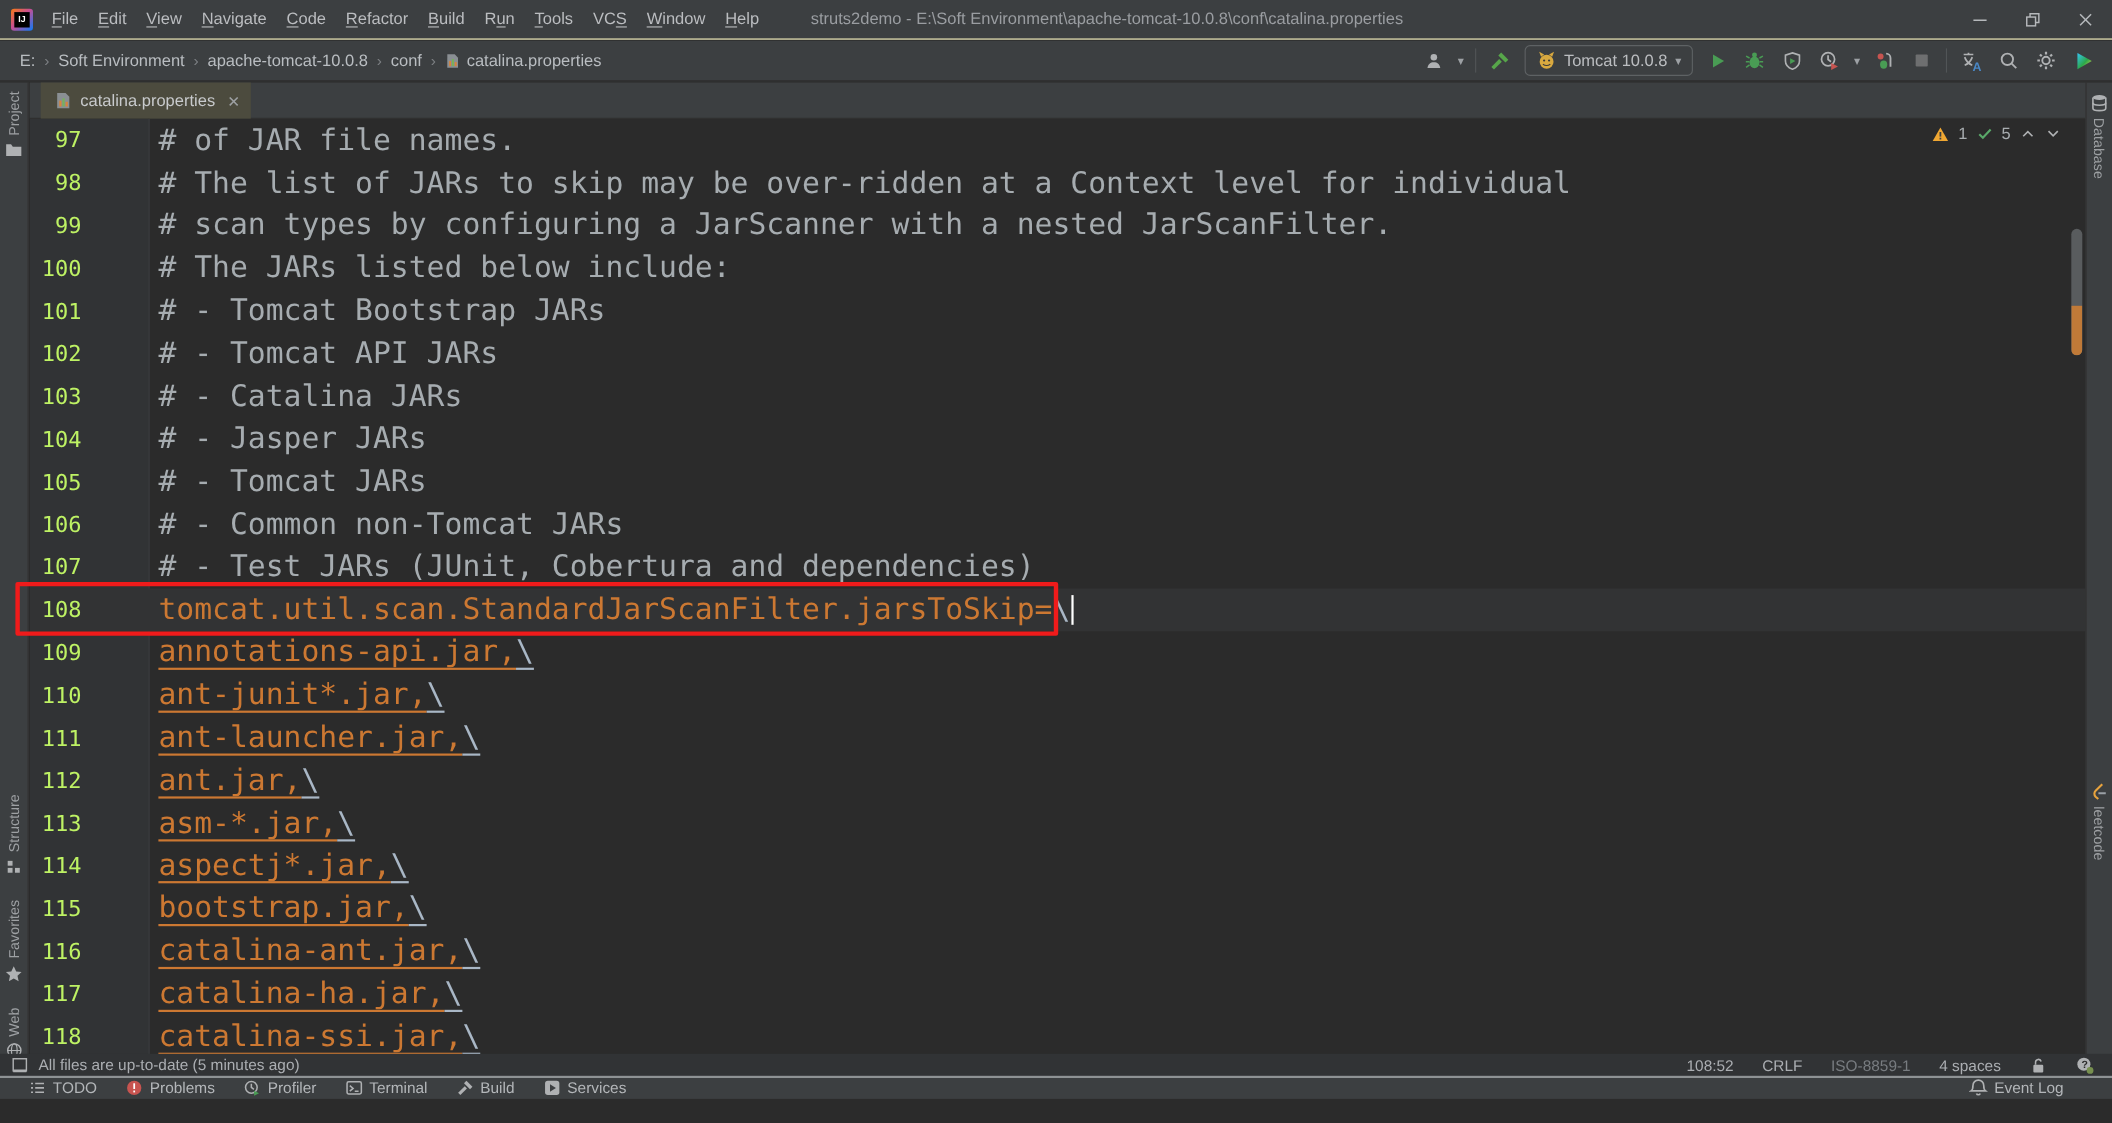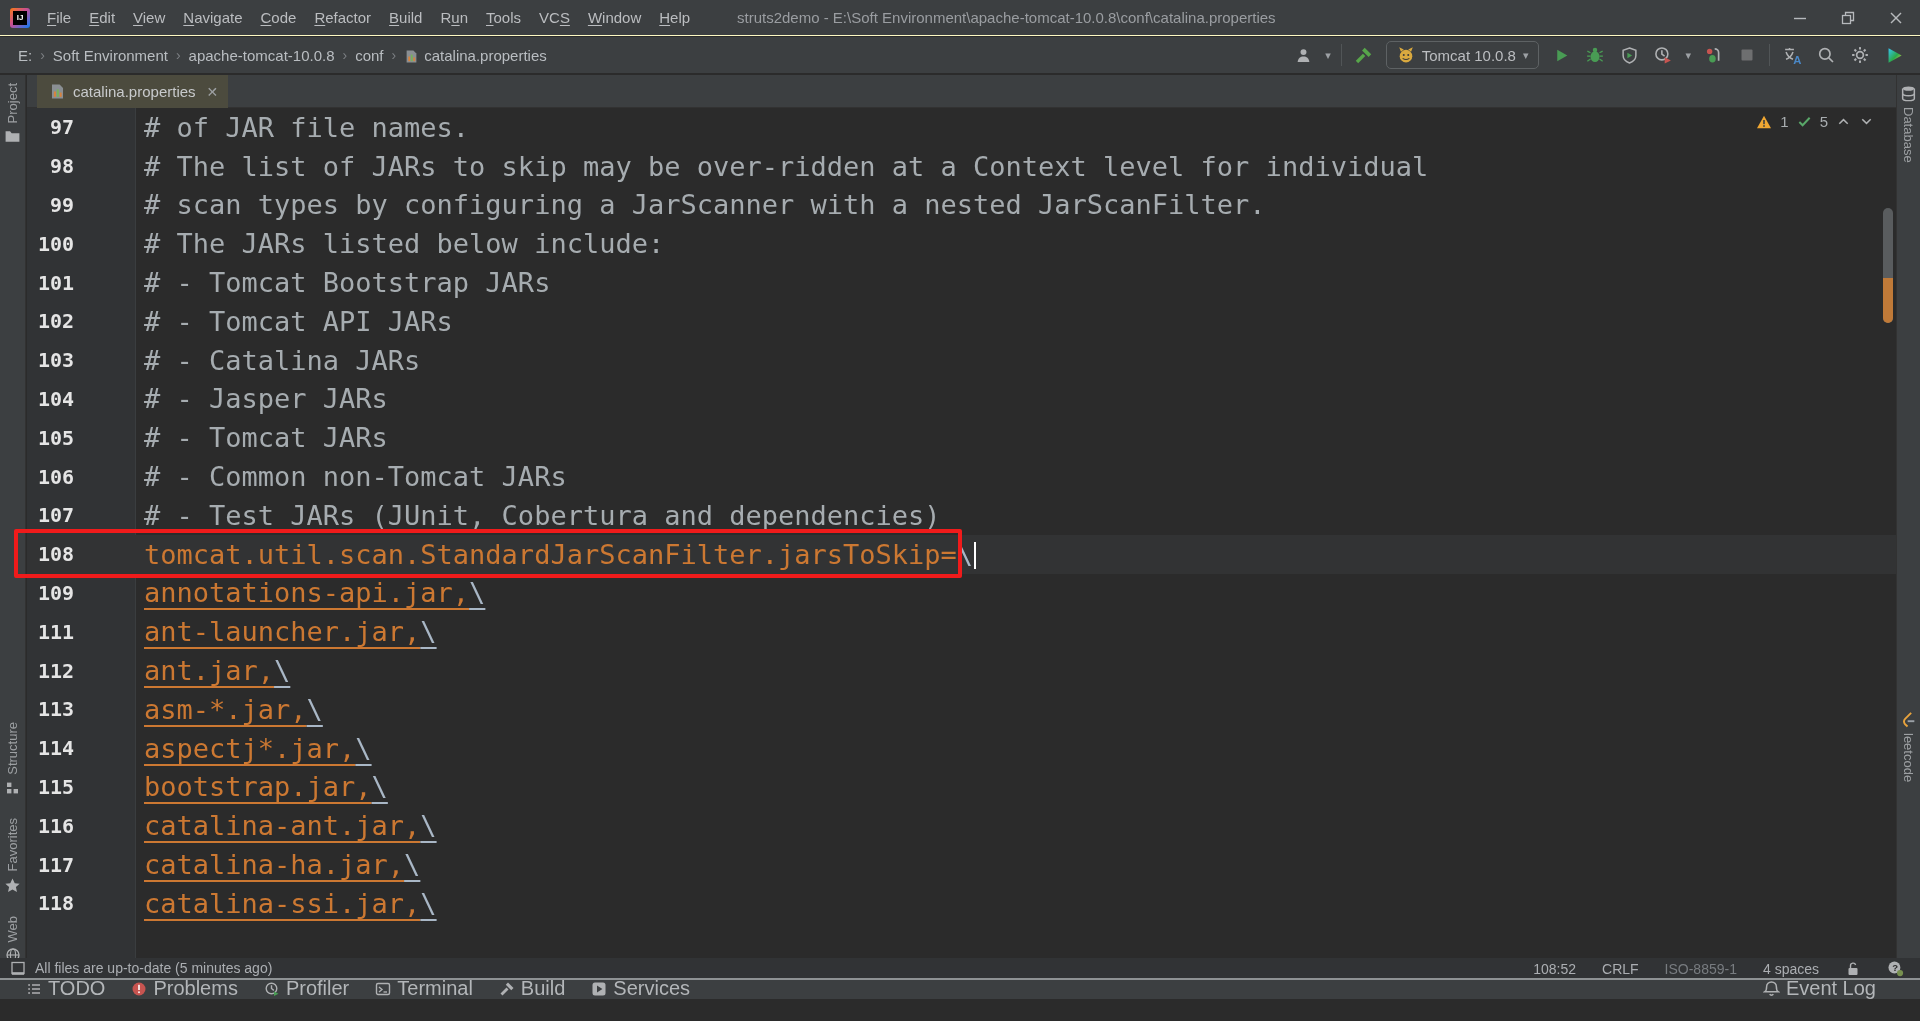--- a/index.html
+++ b/index.html
@@ -49,42 +49,42 @@
   .tabbar{position:absolute;left:0;top:0;width:100%;height:33px;background:#3C3F41;border-bottom:1px solid #323232;}
   .tab{display:inline-flex;align-items:center;gap:7px;height:33px;padding:0 10px 0 12px;
        background:#4C4B3E;font-size:15px;color:#C8CACC;margin-left:10px;}
   .tab .tclose{color:#9DA0A3;font-size:14px;margin-left:4px;}
 
   .editor{position:absolute;left:0;top:33px;width:100%;height:869px;background:#2B2B2B;overflow:hidden;}
   .gutterbg{position:absolute;left:0;top:0;bottom:0;width:109px;background:#313335;border-right:1px solid #3A3D3F;}
   #lines{position:absolute;left:0;top:0;width:100%;}
   .crow{display:flex;height:38.8px;align-items:center;white-space:pre;position:relative;}
   .crow.current{background:#323334;}
-  .lnum{width:47px;text-align:right;flex:0 0 auto;color:#e5e5e5;
-        font-family:"DejaVu Sans Mono",monospace;font-size:20px;font-weight:bold;}
+  .lnum{width:47px;text-align:right;flex:0 0 auto;color:#bef264;
+        font-family:"DejaVu Sans Mono",monospace;font-size:20px;}
   .ltext{padding-left:70px;font-family:"DejaVu Sans Mono",monospace;font-size:27px;}
   .cmt{color:#A6ACB0;}
   .pkey,.pval{color:#CC7832;}
   .pcont{color:#A9B7C6;}
   .wv{text-decoration-line:underline;text-decoration-style:wavy;text-decoration-color:#6E7B3C;
       text-decoration-thickness:1.5px;text-underline-offset:6px;text-decoration:underline;}
   .caret{display:inline-block;width:2px;height:27px;background:#FFFFFF;vertical-align:-5px;margin-left:1px;}
 
   .inspections{position:absolute;right:22px;top:5px;display:flex;align-items:center;gap:8px;
                font-size:15px;color:#A8ADB0;}
   .scrollthumb{position:absolute;right:3px;top:100px;width:10px;height:115px;border-radius:5px;
                background:#595C5E;overflow:hidden;}
   .scrollthumb .orange{position:absolute;left:0;bottom:0;width:100%;height:45px;background:#C07A38;}
 
   .red-box{position:absolute;left:14px;top:529px;width:948px;height:49px;border:4px solid #F01B1B;
            border-radius:2px;z-index:40;pointer-events:none;}
 
   
   .bottombar{position:absolute;left:0;top:977px;width:1920px;height:22px;background:#3C3F41;
-             display:flex;align-items:center;font-size:20px;border-top:1px solid #323232;}
+             display:flex;align-items:center;font-size:14px;border-top:1px solid #323232;}
   .btool{display:flex;align-items:center;gap:6px;margin-left:26px;color:#B3B6B9;}
   .eventlog{margin-left:auto;margin-right:44px;display:flex;align-items:center;gap:6px;color:#B3B6B9;}
   .statusbar{position:absolute;left:0;top:958px;width:1920px;height:22px;background:#313335;
              display:flex;align-items:center;font-size:14px;color:#ABAEB2;border-bottom:2px solid #8E9294;}
   .statusbar .msg{display:flex;align-items:center;gap:9px;padding-left:10px;}
   .statusright{margin-left:auto;display:flex;align-items:flex-end;gap:26px;padding-right:16px;}
   .statusright .muted{color:#787C80;}
   svg{display:block;}
 </style>
 </head>
@@ -330,20 +330,21 @@
             <div class="crow"><span class="lnum">100</span><span class="ltext"><span class="cmt"># The JARs listed below include:</span></span></div>
             <div class="crow"><span class="lnum">101</span><span class="ltext"><span class="cmt"># - Tomcat Bootstrap JARs</span></span></div>
             <div class="crow"><span class="lnum">102</span><span class="ltext"><span class="cmt"># - Tomcat API JARs</span></span></div>
             <div class="crow"><span class="lnum">103</span><span class="ltext"><span class="cmt"># - Catalina JARs</span></span></div>
             <div class="crow"><span class="lnum">104</span><span class="ltext"><span class="cmt"># - Jasper JARs</span></span></div>
             <div class="crow"><span class="lnum">105</span><span class="ltext"><span class="cmt"># - Tomcat JARs</span></span></div>
             <div class="crow"><span class="lnum">106</span><span class="ltext"><span class="cmt"># - Common non-Tomcat JARs</span></span></div>
             <div class="crow"><span class="lnum">107</span><span class="ltext"><span class="cmt"># - Test JARs (JUnit, Cobertura and dependencies)</span></span></div>
             <div class="crow current"><span class="lnum">108</span><span class="ltext"><span class="pkey">tomcat.util.scan.StandardJarScanFilter.jarsToSkip=</span><span class="pcont">\</span><span class="caret"></span></span></div>
             <div class="crow"><span class="lnum">109</span><span class="ltext"><span class="pval wv">annotations-api.jar,</span><span class="pcont wv">\</span></span></div>
+            <div class="crow"><span class="lnum">110</span><span class="ltext"><span class="pval wv">ant-junit*.jar,</span><span class="pcont wv">\</span></span></div>
             <div class="crow"><span class="lnum">111</span><span class="ltext"><span class="pval wv">ant-launcher.jar,</span><span class="pcont wv">\</span></span></div>
             <div class="crow"><span class="lnum">112</span><span class="ltext"><span class="pval wv">ant.jar,</span><span class="pcont wv">\</span></span></div>
             <div class="crow"><span class="lnum">113</span><span class="ltext"><span class="pval wv">asm-*.jar,</span><span class="pcont wv">\</span></span></div>
             <div class="crow"><span class="lnum">114</span><span class="ltext"><span class="pval wv">aspectj*.jar,</span><span class="pcont wv">\</span></span></div>
             <div class="crow"><span class="lnum">115</span><span class="ltext"><span class="pval wv">bootstrap.jar,</span><span class="pcont wv">\</span></span></div>
             <div class="crow"><span class="lnum">116</span><span class="ltext"><span class="pval wv">catalina-ant.jar,</span><span class="pcont wv">\</span></span></div>
             <div class="crow"><span class="lnum">117</span><span class="ltext"><span class="pval wv">catalina-ha.jar,</span><span class="pcont wv">\</span></span></div>
             <div class="crow"><span class="lnum">118</span><span class="ltext"><span class="pval wv">catalina-ssi.jar,</span><span class="pcont wv">\</span></span></div>
           </div>
         <div class="inspections">

